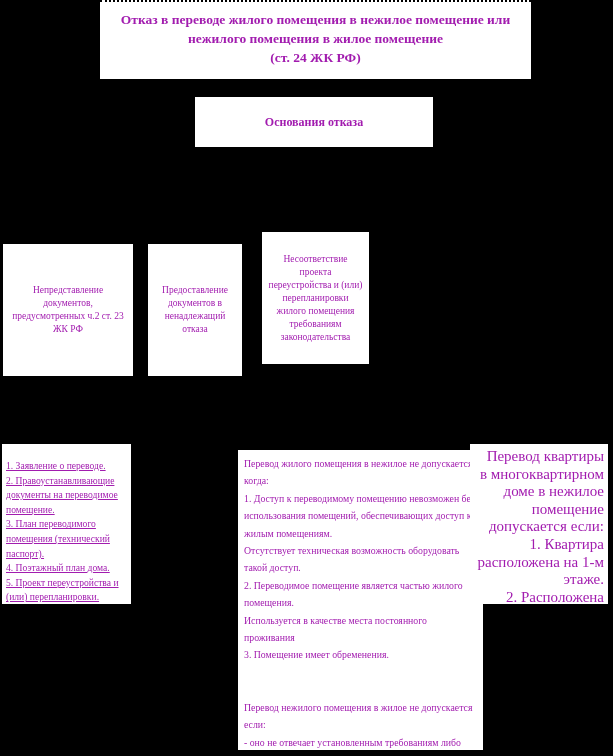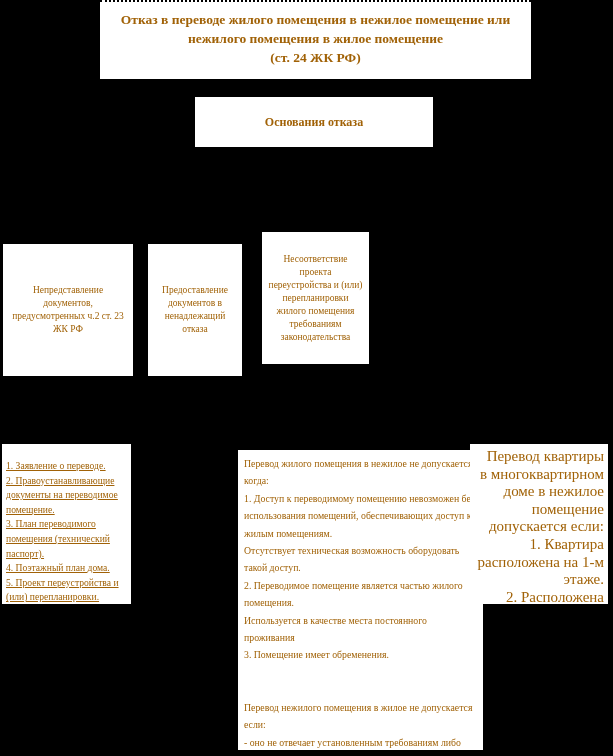--- a/index.html
+++ b/index.html
@@ -19,21 +19,21 @@
     position: absolute;
     left: 0; top: 0;
     width: 613px;
     height: 756px;
     background: #000000;
   }
   .node {
     position: absolute;
     background: #ffffff;
     box-sizing: border-box;
-    color: #a16207;
+    color: #a21caf;
     overflow: hidden;
   }
   
   #title-box {
     left: 100px;
     top: 0px;
     width: 431px;
     height: 79px;
     border-top: 2px dotted #000000;
     display: flex;

